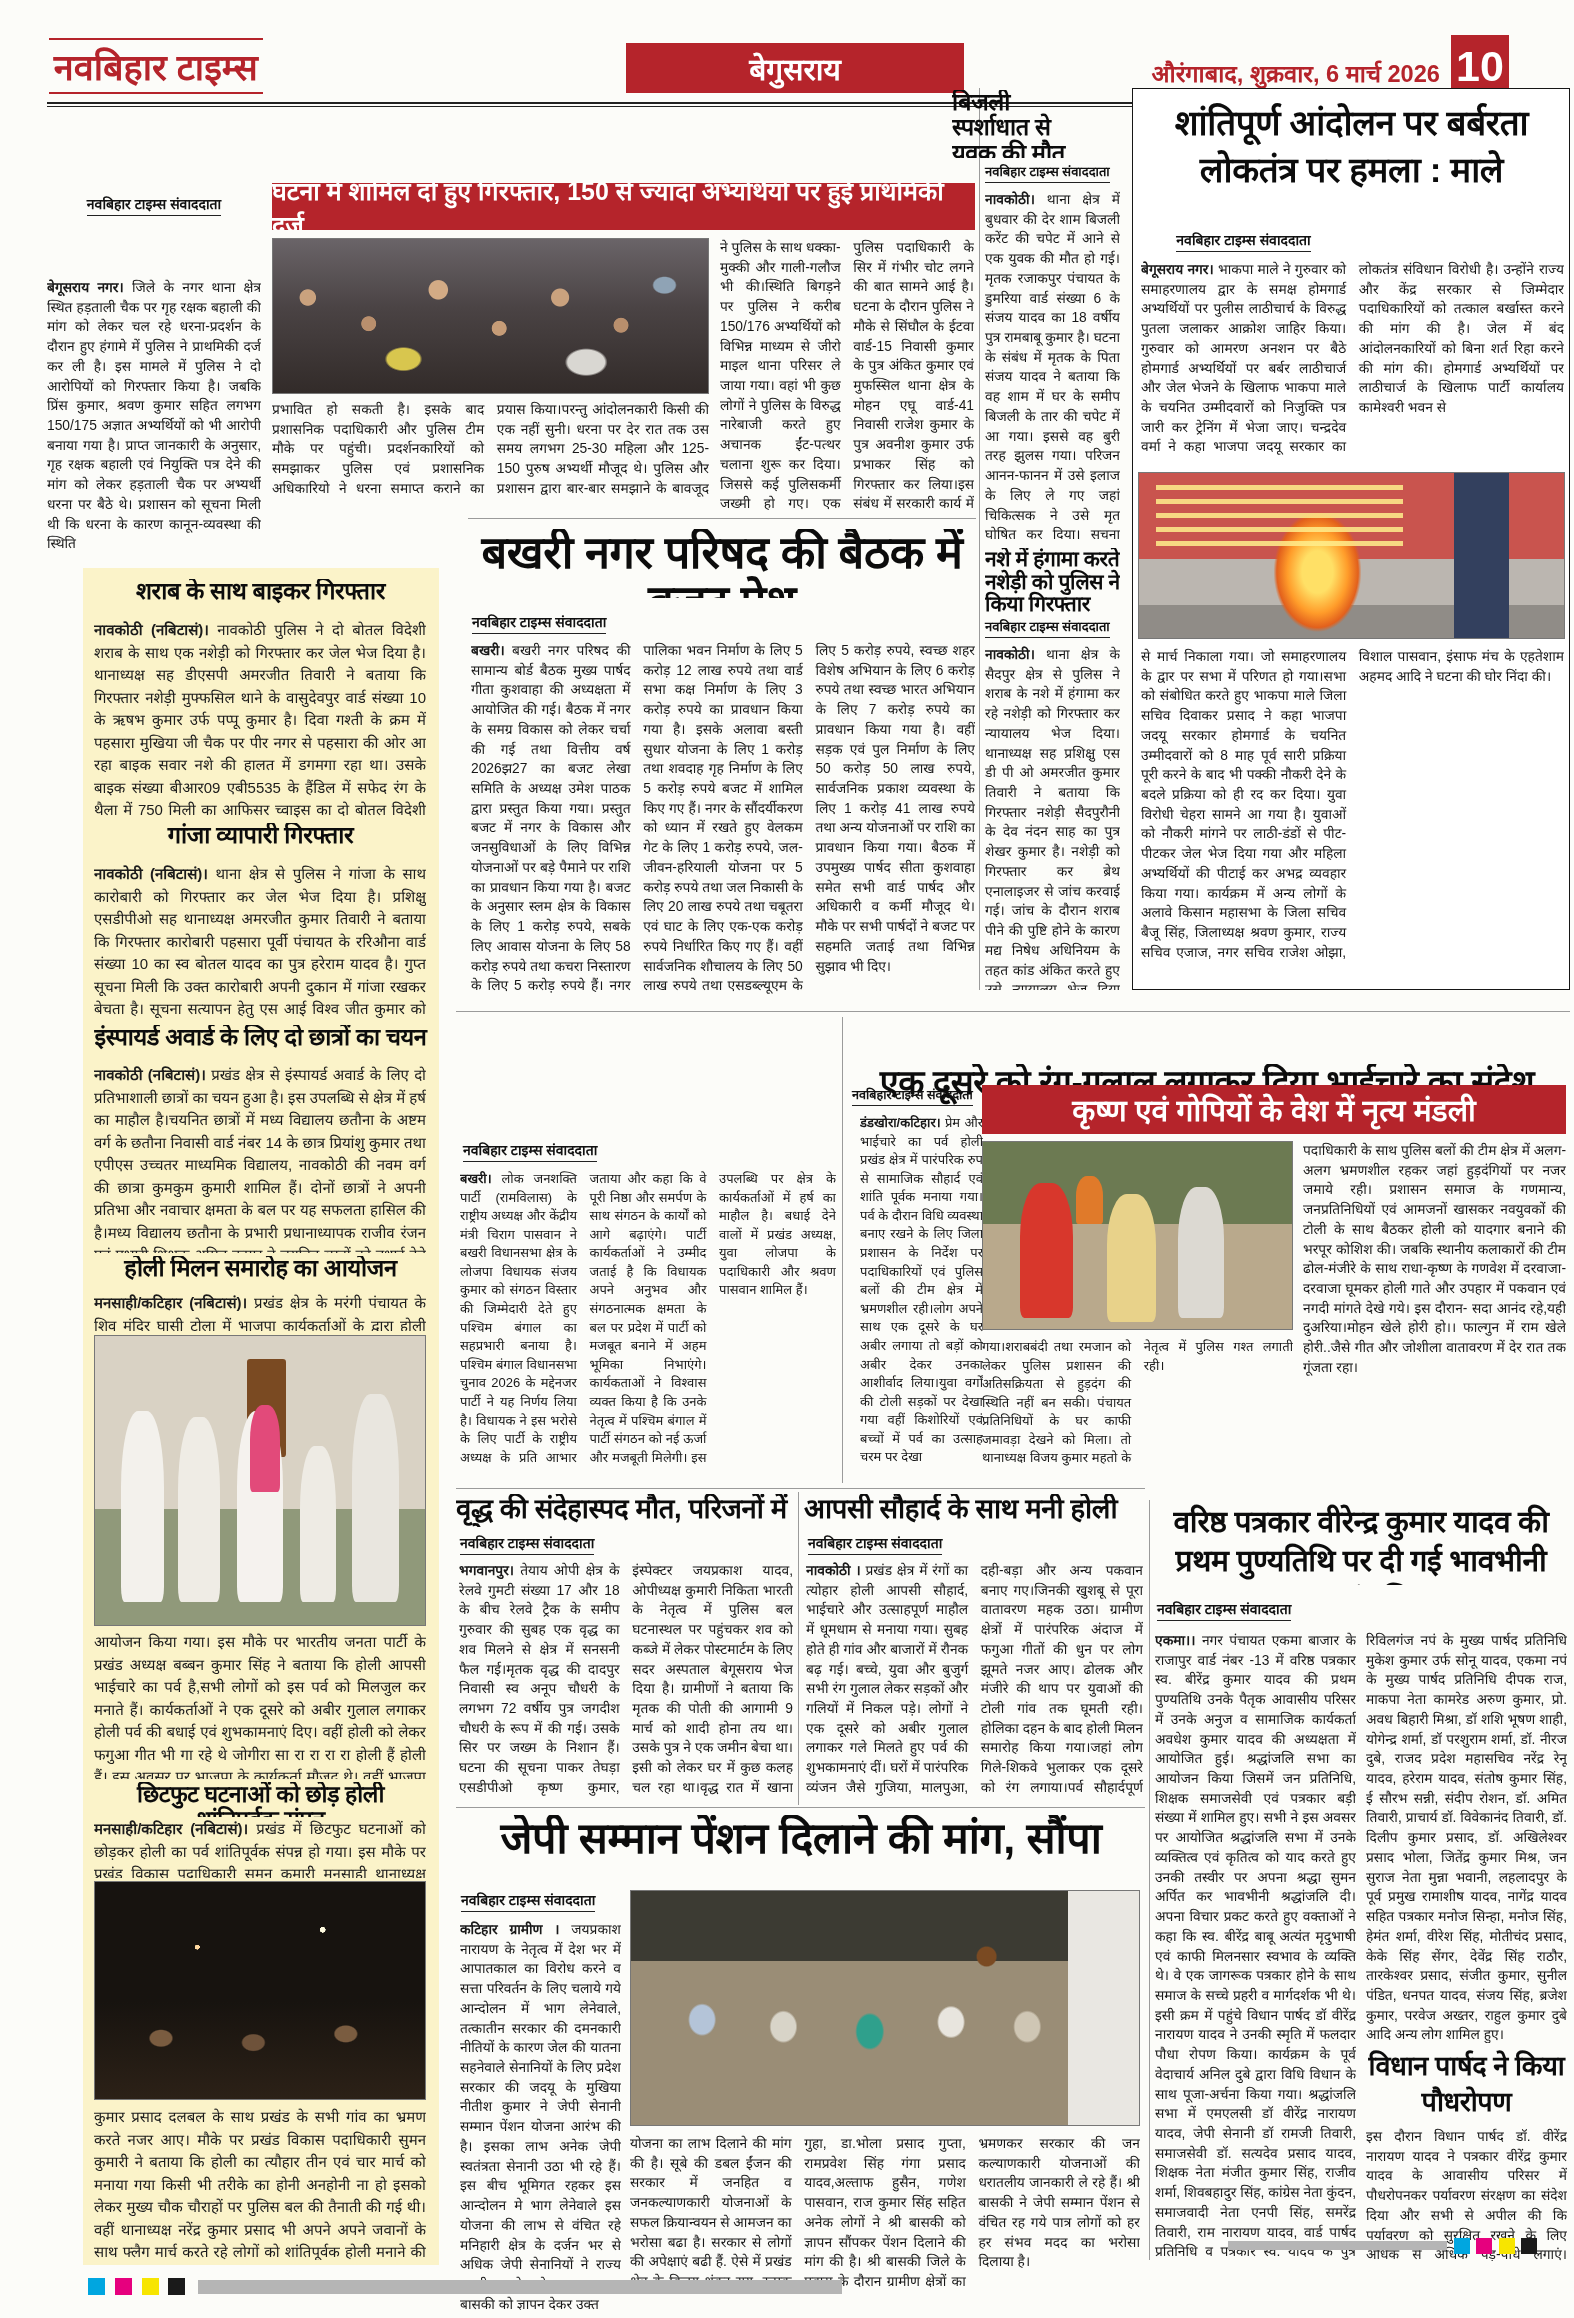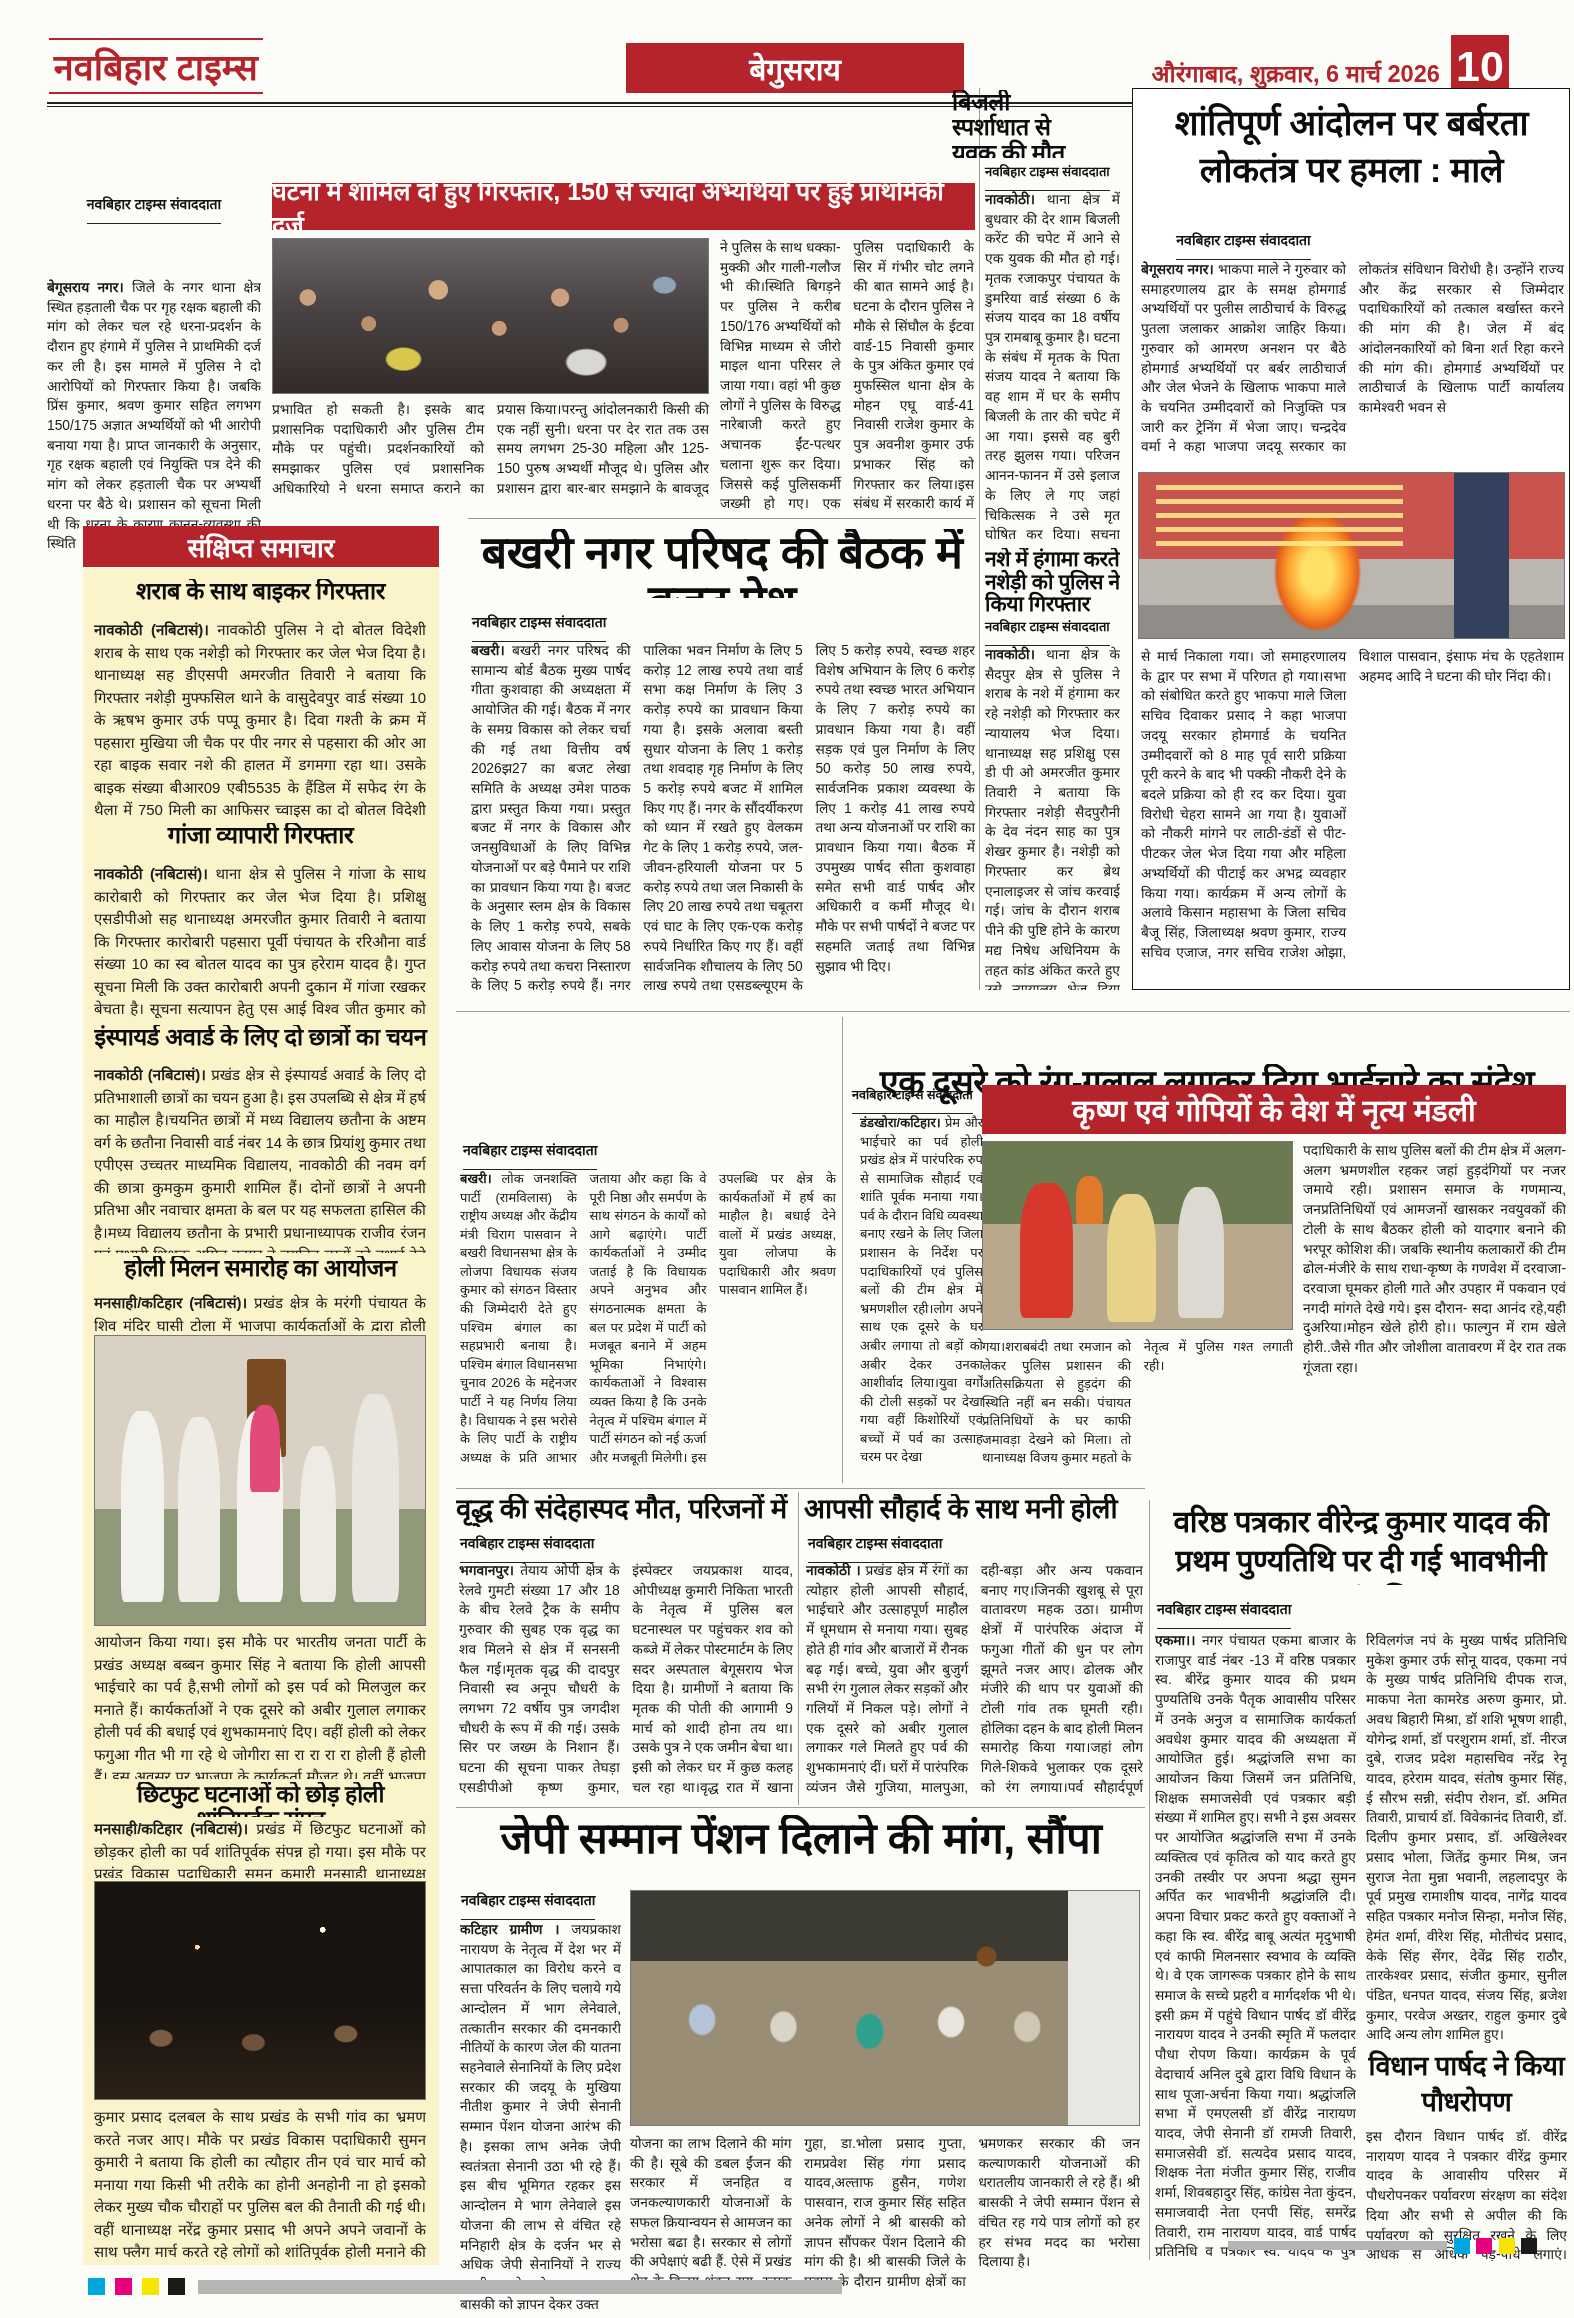--- a/index.html
+++ b/index.html
@@ -8,21 +8,21 @@
           font-family:"Liberation Sans","DejaVu Sans",sans-serif; color:#131313; overflow:hidden; }
   .abs { position:absolute; }
   .clip { overflow:hidden; }
   .body-text { font-size:13.8px; line-height:1.43; text-align:justify; color:#181818; }
   .small-text { font-size:13px; }
   .brief-text { font-size:15px; line-height:1.5; text-align:justify; color:#1b1b1b; }
   .cols2 { column-count:2; column-gap:12.6px; column-fill:auto; height:100%; }
   .cols3 { column-count:3; column-gap:12.6px; column-fill:auto; height:100%; }
   .headline { font-weight:800; color:#0c0c0c; letter-spacing:-0.4px; line-height:1.08; }
   .center { text-align:center; }
-  .byline { font-weight:bold; font-size:14px; color:#111; border-bottom:1.6px solid #222; display:inline-block; padding-bottom:10px; }
+  .byline { font-weight:bold; font-size:14px; color:#111; border-bottom:1.6px solid #222; display:inline-block; padding-bottom:2px; }
   .dateline { font-weight:bold; }
   .red-bar { background:#b5242b; color:#ffffff; font-weight:bold; display:flex; align-items:center; justify-content:center; }
   .vline { position:absolute; width:0.8px; background:#9b9b9b; }
   .hline { position:absolute; height:0.8px; background:#9b9b9b; }
   .photo { position:absolute; border:0.8px solid #777; }
   .box { position:absolute; border:1.6px solid #161616; }
   .cmyk { position:absolute; width:17.3px; height:17.3px; }
   .graybar { position:absolute; background:#b5b5b5; }
 
   #photo-crowd { background:
@@ -138,23 +138,20 @@
       <span>भाकपा माले ने गुरुवार को समाहरणालय द्वार के समक्ष होमगार्ड अभ्यर्थियों पर पुलीस लाठीचार्च के विरुद्ध पुतला जलाकर आक्रोश जाहिर किया। गुरुवार को आमरण अनशन पर बैठे होमगार्ड अभ्यर्थियों पर बर्बर लाठीचार्ज और जेल भेजने के खिलाफ भाकपा माले के चयनित उम्मीदवारों को निजुक्ति पत्र जारी कर ट्रेनिंग में भेजा जाए। चन्द्रदेव वर्मा ने कहा भाजपा जदयू सरकार का लोकतंत्र संविधान विरोधी है। उन्होंने राज्य और केंद्र सरकार से जिम्मेदार पदाधिकारियों को तत्काल बर्खास्त करने की मांग की है। जेल में बंद आंदोलनकारियों को बिना शर्त रिहा करने की मांग की। होमगार्ड अभ्यर्थियों पर लाठीचार्ज के खिलाफ पार्टी कार्यालय कामेश्वरी भवन से</span>
     </div>
   </div>
   <div id="photo-effigy" class="photo" style="left:1138px; top:472px; width:427px; height:167px;">
     <div class="banner-lines"></div>
   </div>
   <div class="abs body-text clip" style="left:1141px; top:647px; width:423px; height:337px;">
     <div class="cols2"><span>से मार्च निकाला गया। जो समाहरणालय के द्वार पर सभा में परिणत हो गया।सभा को संबोधित करते हुए भाकपा माले जिला सचिव दिवाकर प्रसाद ने कहा भाजपा जदयू सरकार होमगार्ड के चयनित उम्मीदवारों को 8 माह पूर्व सारी प्रक्रिया पूरी करने के बाद भी पक्की नौकरी देने के बदले प्रक्रिया को ही रद कर दिया। युवा विरोधी चेहरा सामने आ गया है। युवाओं को नौकरी मांगने पर लाठी-डंडों से पीट-पीटकर जेल भेज दिया गया और महिला अभ्यर्थियों की पीटाई कर अभद्र व्यवहार किया गया। कार्यक्रम में अन्य लोगों के अलावे किसान महासभा के जिला सचिव बैजू सिंह, जिलाध्यक्ष श्रवण कुमार, राज्य सचिव एजाज, नगर सचिव राजेश ओझा, विशाल पासवान, इंसाफ मंच के एहतेशाम अहमद आदि ने घटना की घोर निंदा की।</span></div>
   </div>
 
-  <div class="abs red-bar" style="left:83px; top:526px; width:356px; height:41px; font-size:26px;">
-    <span>संक्षिप्त समाचार</span>
-  </div>
   <div class="abs" style="left:83px; top:568px; width:356px; height:1697px; background:#fbf3c9;"></div>
 
   <div class="abs headline center clip" style="left:93px; top:579px; width:335px; height:35px; font-size:23.6px;">
     <span>शराब के साथ बाइकर गिरफ्तार</span>
   </div>
   <div class="abs brief-text clip" style="left:94px; top:619px; width:332px; height:201px;">
     <b class="dateline">नावकोठी (नबिटासं)।</b>
     <span>नावकोठी पुलिस ने दो बोतल विदेशी शराब के साथ एक नशेड़ी को गिरफ्तार कर जेल भेज दिया है। थानाध्यक्ष सह डीएसपी अमरजीत तिवारी  ने बताया कि गिरफ्तार नशेड़ी मुफ्फसिल थाने के वासुदेवपुर वार्ड संख्या 10 के ऋषभ कुमार उर्फ पप्पू कुमार है। दिवा गश्ती के क्रम में पहसारा मुखिया जी चैक पर पीर नगर से पहसारा की ओर आ रहा बाइक सवार नशे की हालत में डगमगा रहा था। उसके बाइक संख्या बीआर09 एबी5535 के हैंडिल में सफेद रंग के थैला में 750 मिली का आफिसर च्वाइस का दो बोतल विदेशी शराब बरामद किया गया। उसे हिरासत में लेकर ब्रेथ एनालाइजर से जांच कराने पर शराब पीने की पुष्टि हुई। उत्पाद एवं मद्यनिषेध अधिनियम के तहत कांड अंकित कर न्यायिक हिरासत में भेज दिया गया।</span>
   </div>
 

